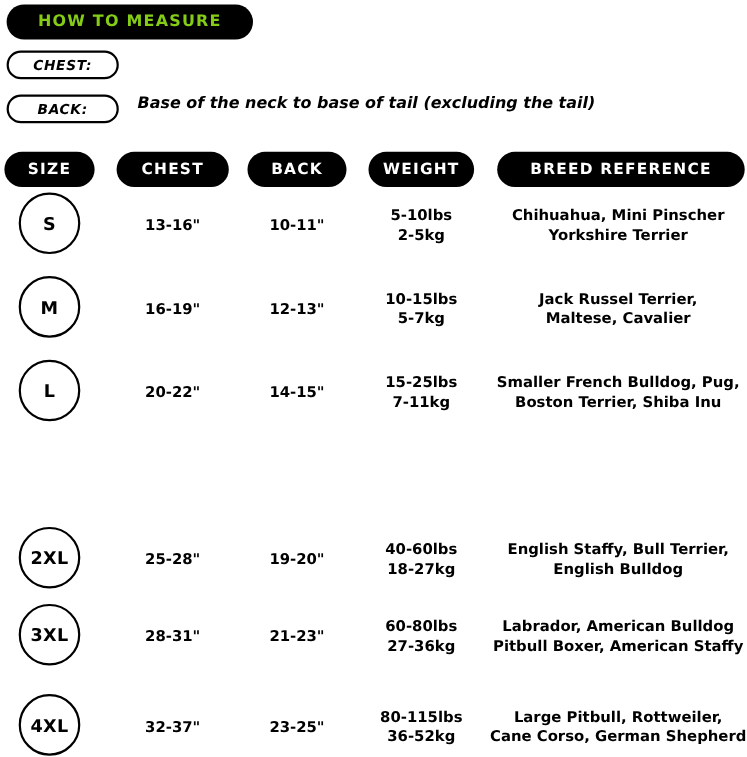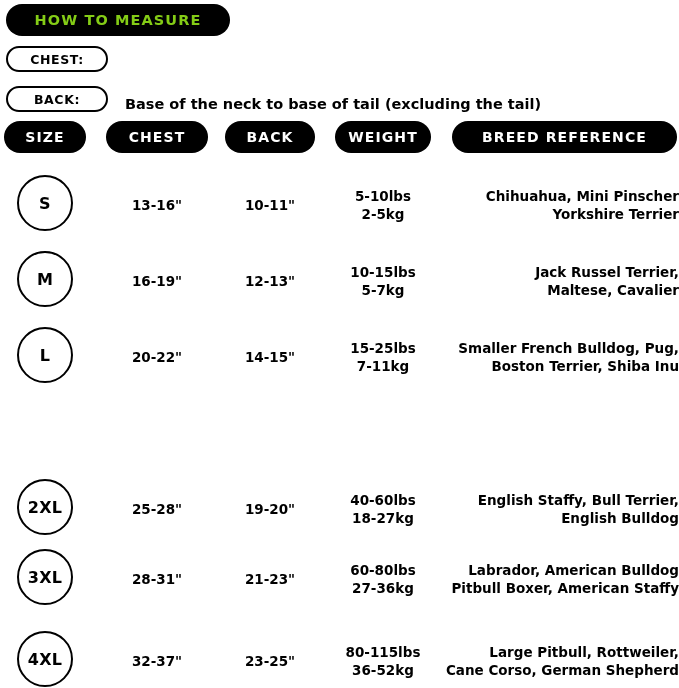--- a/index.html
+++ b/index.html
@@ -39,21 +39,22 @@
     font-size: 14.5px;
     font-weight: bold;
     letter-spacing: 1.1px;
   }
 
   
   .measure-row {
     position: absolute;
     left: 6px;
     display: flex;
-    align-items: flex-end;
+    align-items: flex-start;
+    font-style: italic;
   }
   .measure-row.row1 { top: 46px; }
   .measure-row.row2 { top: 86px; }
 
   .measure-label {
     width: 102px;
     height: 26px;
     border: 2px solid #000000;
     border-radius: 13px;
     box-sizing: border-box;
@@ -71,21 +72,21 @@
     margin-left: 17px;
     font-size: 14.5px;
     font-weight: bold;
     white-space: nowrap;
   }
 
   
   .table-head {
     position: absolute;
     left: 0;
-    top: 121px;
+    top: 138px;
     width: 590px;
     height: 32px;
   }
   .head-pill {
     position: absolute;
     top: 0;
     height: 32px;
     background: #000000;
     border-radius: 16px;
     display: flex;
@@ -139,21 +140,21 @@
     align-items: center;
     justify-content: center;
     font-size: 13.5px;
     font-weight: bold;
     line-height: 18px;
     text-align: center;
   }
   .c-chest  { left: 106px; width: 102px; }
   .c-back   { left: 225px; width: 90px; }
   .c-weight { left: 335px; width: 96px; }
-  .c-breed  { left: 445px; width: 234px; align-items: flex-end; }
+  .c-breed  { left: 445px; width: 234px; }
   .c-breed .line { white-space: nowrap; }
 </style>
 </head>
 <body>
 
 <div class="page">
 
   <div class="howto-pill">
     <span>HOW TO MEASURE</span>
   </div>

